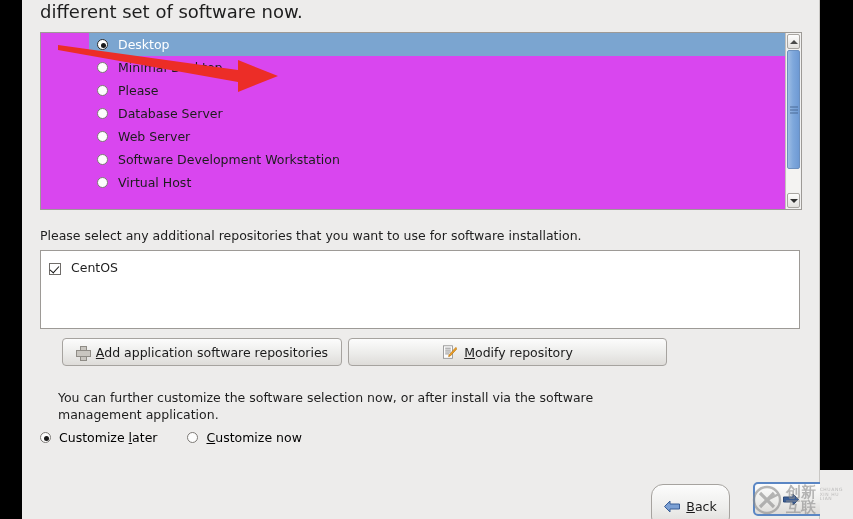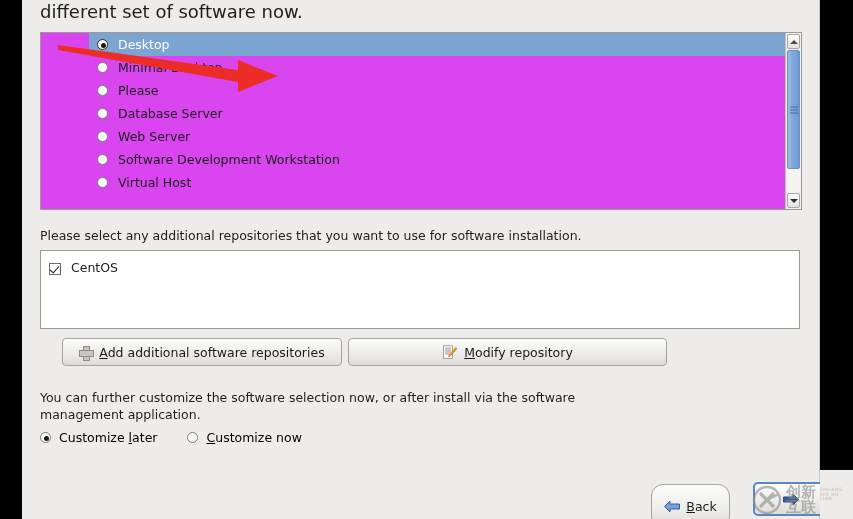--- a/index.html
+++ b/index.html
@@ -226,21 +226,21 @@
     position: relative;
     width: 15px; height: 15px;
     flex: 0 0 auto;
   }
 
   .mn { text-decoration: underline; }
 
   
   .cust-text {
     position: absolute;
-    left: 18px; top: 389px;
+    left: 36px; top: 389px;
     width: 600px;
     font-size: 12.5px;
     line-height: 17px;
     color: #1e1e1e;
   }
   .cust-row {
     position: absolute;
     left: 18px; top: 430px;
     display: flex;
     align-items: center;
@@ -402,21 +402,21 @@
 
     <div id="repo-box">
         <div class="repo-row">
           <span class="checkbox on"></span>
           <span>CentOS</span>
         </div>
       </div>
 
     <div class="pbtn" id="btn-add">
       <span class="plus-icon"></span>
-      <span><span class="mn">A</span><span>dd additional software repositories</span></span>
+      <span><span class="mn">A</span><span>dd application software repositories</span></span>
     </div>
 
     <div class="pbtn" id="btn-modify">
       <span class="edit-icon">
         <svg width="15" height="15" viewBox="0 0 15 15">
           <rect x="1.5" y="0.8" width="9" height="12.5" fill="#fbfbfb" stroke="#8a8a8a" stroke-width="0.8"></rect>
           <g stroke="#7a7a7a" stroke-width="0.8">
             <line x1="3.2" y1="3.2" x2="8.8" y2="3.2"></line>
             <line x1="3.2" y1="5.1" x2="8.8" y2="5.1"></line>
             <line x1="3.2" y1="7.0" x2="8.8" y2="7.0"></line>

